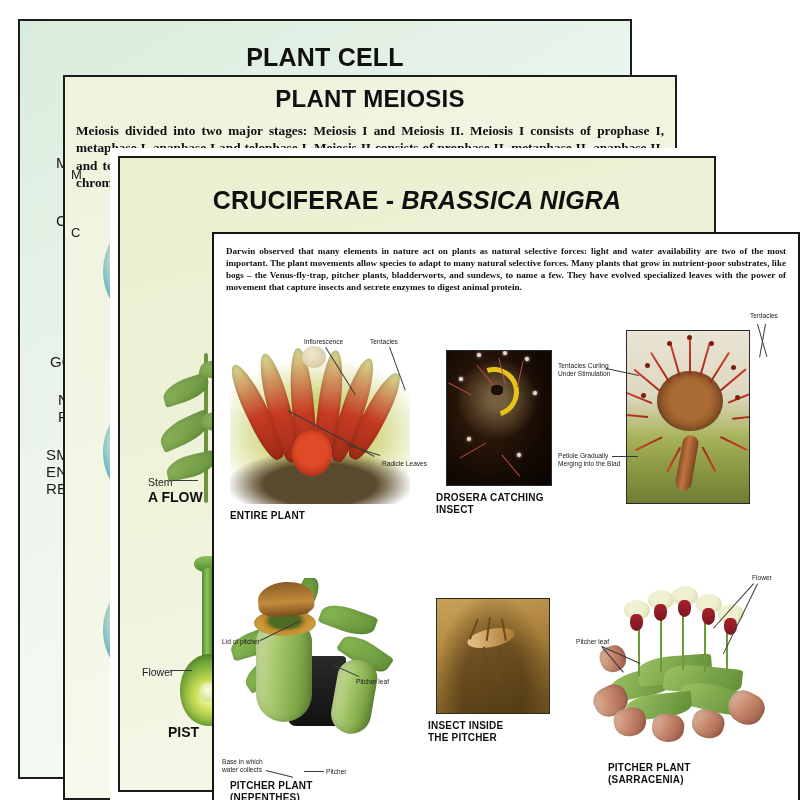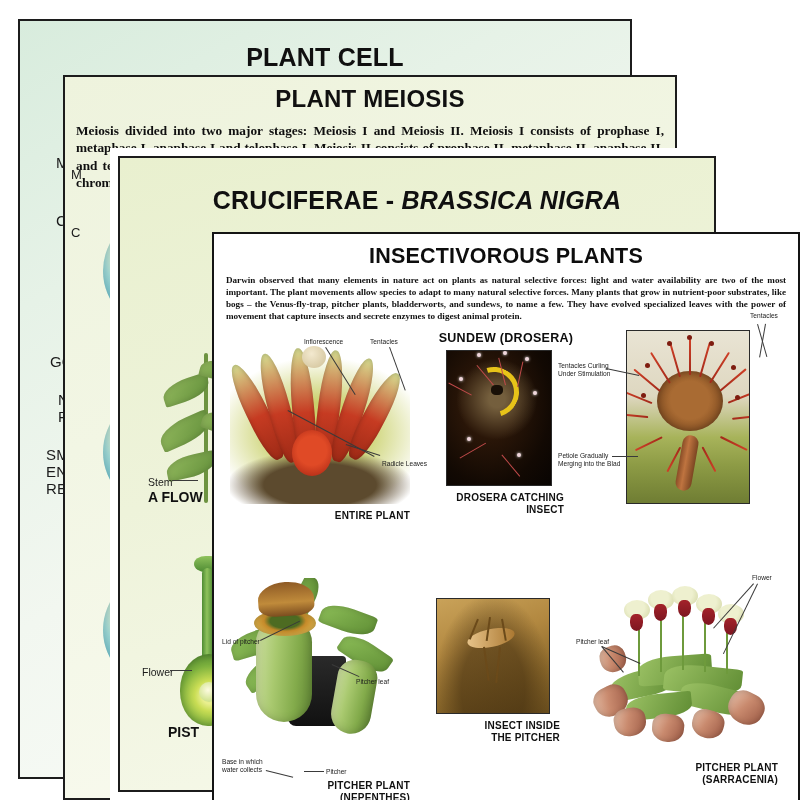--- a/index.html
+++ b/index.html
@@ -130,21 +130,21 @@
     line-height:1.33;
     color:#111;
     text-align:justify;
     margin:5px 4px 0 4px;
   }
   .ip-section-head{
     text-align:center; font-weight:bold; font-size:12.5px; color:#0d0d0d;
     letter-spacing:.3px;
   }
   .ip-cap{
-    text-align:right; font-weight:bold; font-size:10px; color:#101010;
+    text-align:left; font-weight:bold; font-size:10px; color:#101010;
     line-height:1.22; letter-spacing:.2px;
   }
   .callout{ position:absolute; font-size:6.6px; color:#1b1b1b; line-height:1.25; white-space:pre-line;}
   .leader{ position:absolute; background:#3a3a3a; height:1px; transform-origin:0 0; }
 
   
   .photo{ position:absolute; overflow:hidden; }
 
   
   #ph-entire-plant{
@@ -328,24 +328,22 @@
         <div class="pistil-ovule" style="left:39px; top:126px;"></div>
       </div>
       <div class="cr-label" style="left:22px; top:508px;">Flower</div>
       <div class="leader" style="left:50px; top:512px; width:22px;"></div>
       <div class="cr-cap" style="left:48px; top:566px;">PIST</div>
     </div>
   </div>
 
   <div class="poster" id="poster-insectivorous">
 
-    <div id="ip-title">INSECTIVOROUS PLANTS</div>
     <div id="ip-intro">Darwin observed that many elements in nature act on plants as natural selective forces: light and water availability are two of the most important. The plant movements allow species to adapt to many natural selective forces. Many plants that grow in nutrient-poor substrates, like bogs – the Venus-fly-trap, pitcher plants, bladderworts, and sundews, to name a few. They have evolved specialized leaves with the power of movement that capture insects and secrete enzymes to digest animal protein.</div>
 
-    <div class="ip-section-head" style="margin-top:9px;">SUNDEW (DROSERA)</div>
 
     <div class="photo" id="ph-entire-plant" style="left:16px; top:110px; width:180px; height:160px;">
       <div class="sd-arm" style="left:16px;  top:16px; width:22px; height:104px; transform:rotate(-26deg);"></div>
       <div class="sd-arm" style="left:38px;  top:8px;  width:22px; height:112px; transform:rotate(-15deg);"></div>
       <div class="sd-arm" style="left:62px;  top:4px;  width:22px; height:118px; transform:rotate(-5deg);"></div>
       <div class="sd-arm" style="left:88px;  top:6px;  width:22px; height:116px; transform:rotate(7deg);"></div>
       <div class="sd-arm" style="left:112px; top:12px; width:22px; height:108px; transform:rotate(18deg);"></div>
       <div class="sd-arm" style="left:134px; top:24px; width:22px; height:96px;  transform:rotate(28deg);"></div>
       <div class="sd-infl" style="left:72px; top:2px;"></div>
       <div class="sd-core" style="left:62px; top:86px;"></div>

